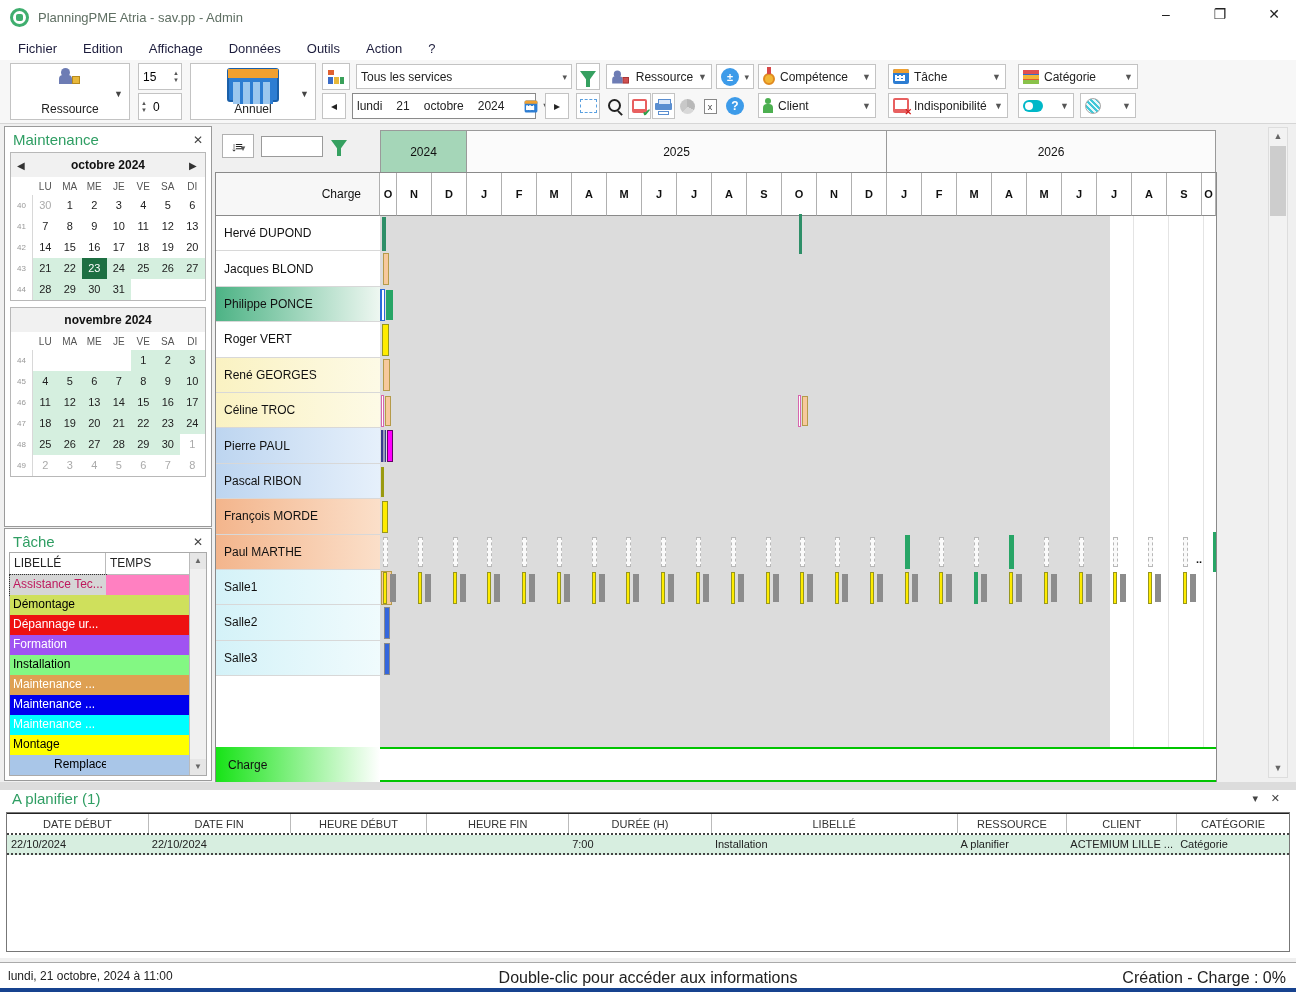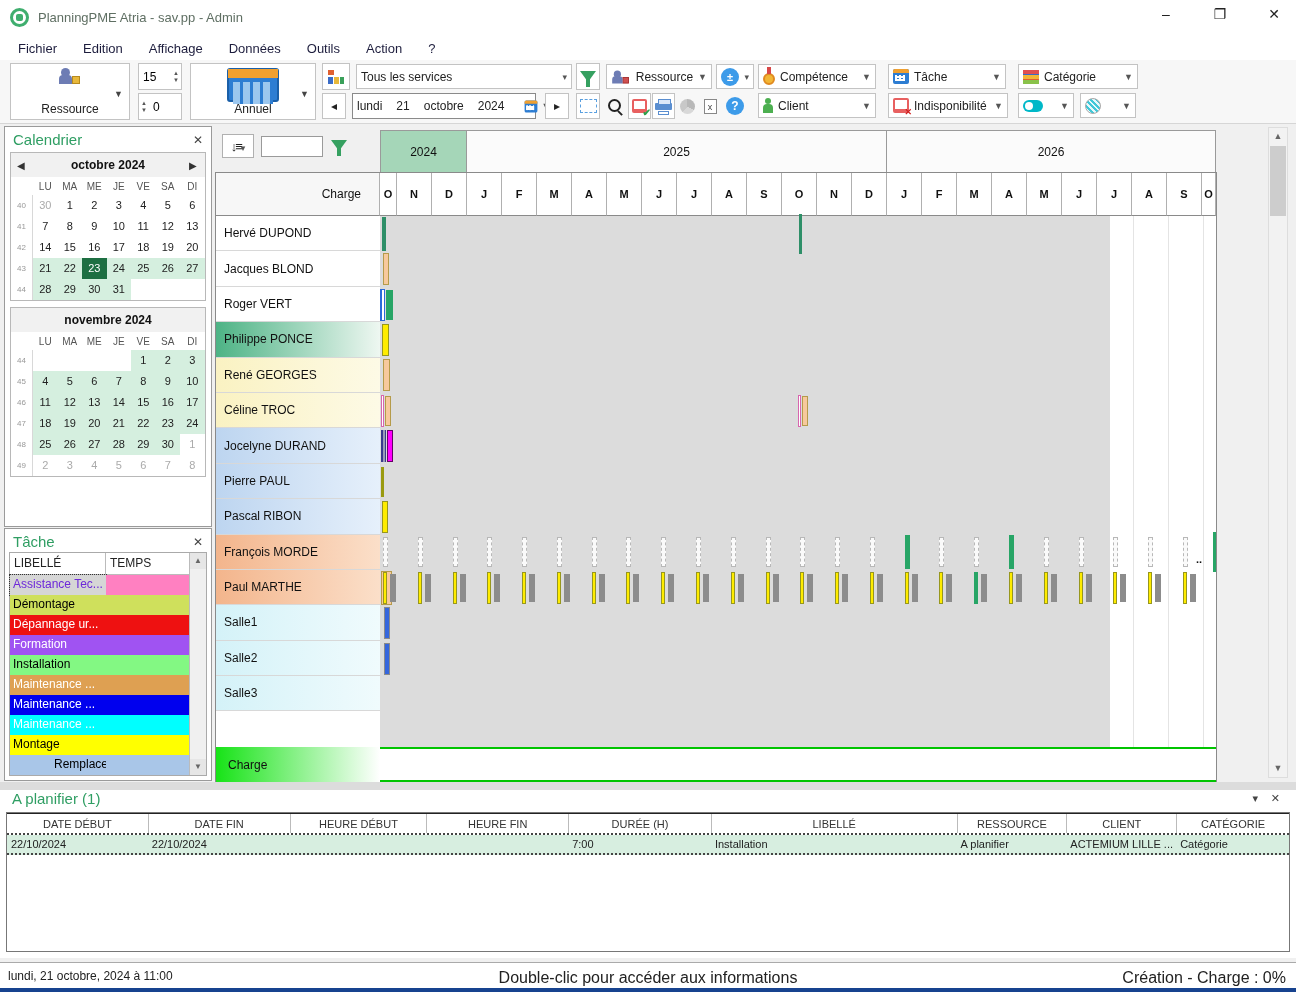--- a/index.html
+++ b/index.html
@@ -312,21 +312,21 @@
       <span class="caret">▼</span>
     </div>
     <div class="combo" style="left:1080px;top:33px;width:56px;height:25px;">
       <span class="ic i-hatch"></span>
       <span class="caret">▼</span>
     </div>
   </div>
 
   <div class="panel" style="left:4px;top:126px;width:208px;height:401px;">
     <div class="panel-title">
-      <span class="pt">Calendrier</span>
+      <span class="pt">Maintenance</span>
       <span class="px">✕</span>
     </div>
     <div id="cal-months">
         <div class="cal-box">
           <div class="cal-head">
             <span class="arr">◀</span>
             <span class="nm">octobre 2024</span>
             <span class="arr">▶</span>
           </div>
           <div class="cal-grid">
@@ -454,21 +454,21 @@
       <span class="px">✕</span>
     </div>
     <div class="task-table">
       <div class="task-hrow">
         <div class="task-hcell" style="width:96px;border-right:1px solid #bbb;">LIBELLÉ</div>
         <div class="task-hcell" style="width:85px;">TEMPS</div>
       </div>
       <div class="task-body" id="task-body">
 
       <div class="task-row">
-            <div class="task-cell-l" style="background: rgb(214, 214, 214); color: #6d28d9; outline: rgb(51, 51, 51) dotted 1px;">Assistance Tec...</div>
+            <div class="task-cell-l" style="background: rgb(214, 214, 214); color: #be185d; outline: rgb(51, 51, 51) dotted 1px;">Assistance Tec...</div>
             <div class="task-cell-t" style="background: rgb(255, 128, 193);"></div>
           </div>
           <div class="task-row">
             <div class="task-cell-l" style="background: rgb(207, 224, 92); color: rgb(0, 0, 0);">Démontage</div>
             <div class="task-cell-t" style="background: rgb(207, 224, 92);"></div>
           </div>
           <div class="task-row">
             <div class="task-cell-l" style="background: rgb(238, 17, 17); color: rgb(255, 255, 255);">Dépannage ur...</div>
             <div class="task-cell-t" style="background: rgb(238, 17, 17);"></div>
           </div>
@@ -542,25 +542,24 @@
           <div class="mcell" style="width: 35px;">M</div>
           <div class="mcell" style="width: 35px;">J</div>
           <div class="mcell" style="width: 35px;">J</div>
           <div class="mcell" style="width: 35px;">A</div>
           <div class="mcell" style="width: 35px;">S</div>
           <div class="mcell" style="width: 14px;">O</div>
         </div>
       <div class="rows" id="res-rows">
           <div class="rrow bg-white">Hervé DUPOND</div>
           <div class="rrow bg-white">Jacques BLOND</div>
+          <div class="rrow bg-selgreen">Philippe PONCE</div>
           <div class="rrow bg-white">Roger VERT</div>
-          <div class="rrow bg-selgreen">Philippe PONCE</div>
           <div class="rrow bg-yellow">René GEORGES</div>
           <div class="rrow bg-yellow">Céline TROC</div>
-          <div class="rrow bg-blue">Jocelyne DURAND</div>
           <div class="rrow bg-blue">Pierre PAUL</div>
           <div class="rrow bg-blue">Pascal RIBON</div>
           <div class="rrow bg-peach">François MORDE</div>
           <div class="rrow bg-peach">Paul MARTHE</div>
           <div class="rrow bg-cyan">Salle1</div>
           <div class="rrow bg-cyan">Salle2</div>
           <div class="rrow bg-cyan">Salle3</div>
         </div>
       <div class="chart" id="chart">
         <div class="grayzone"></div>

